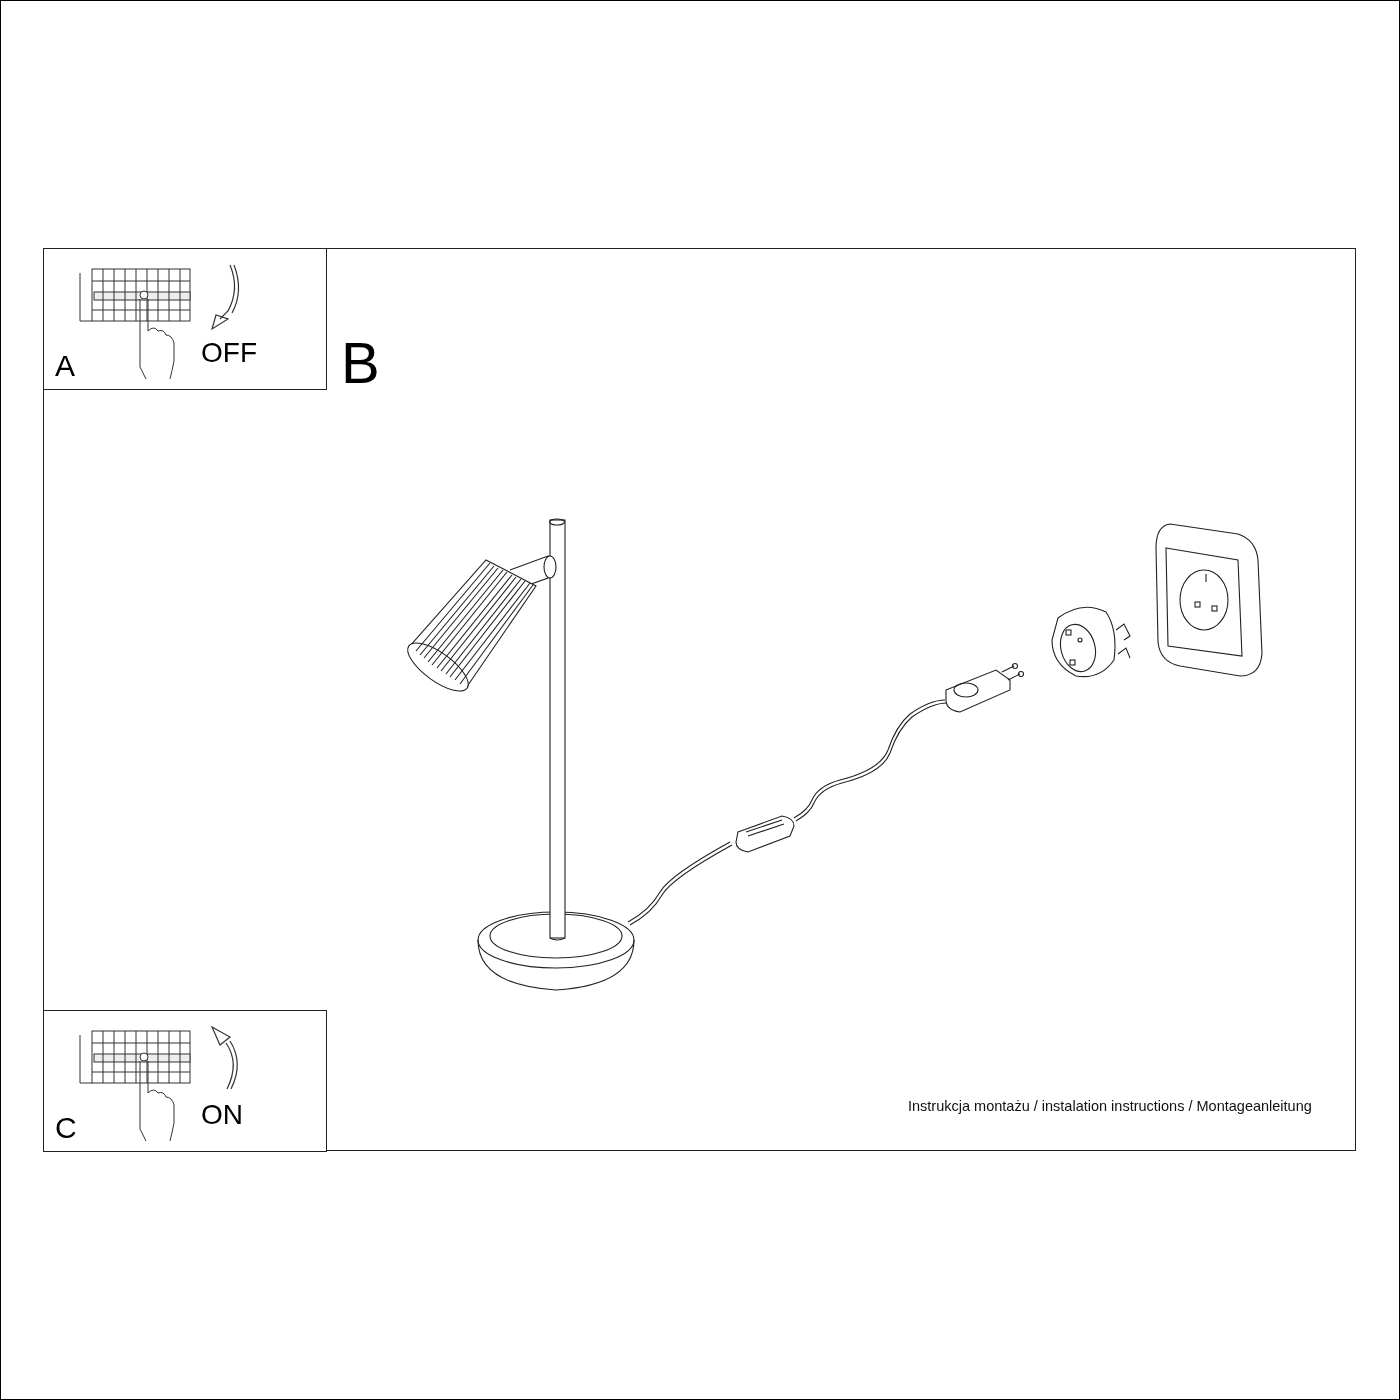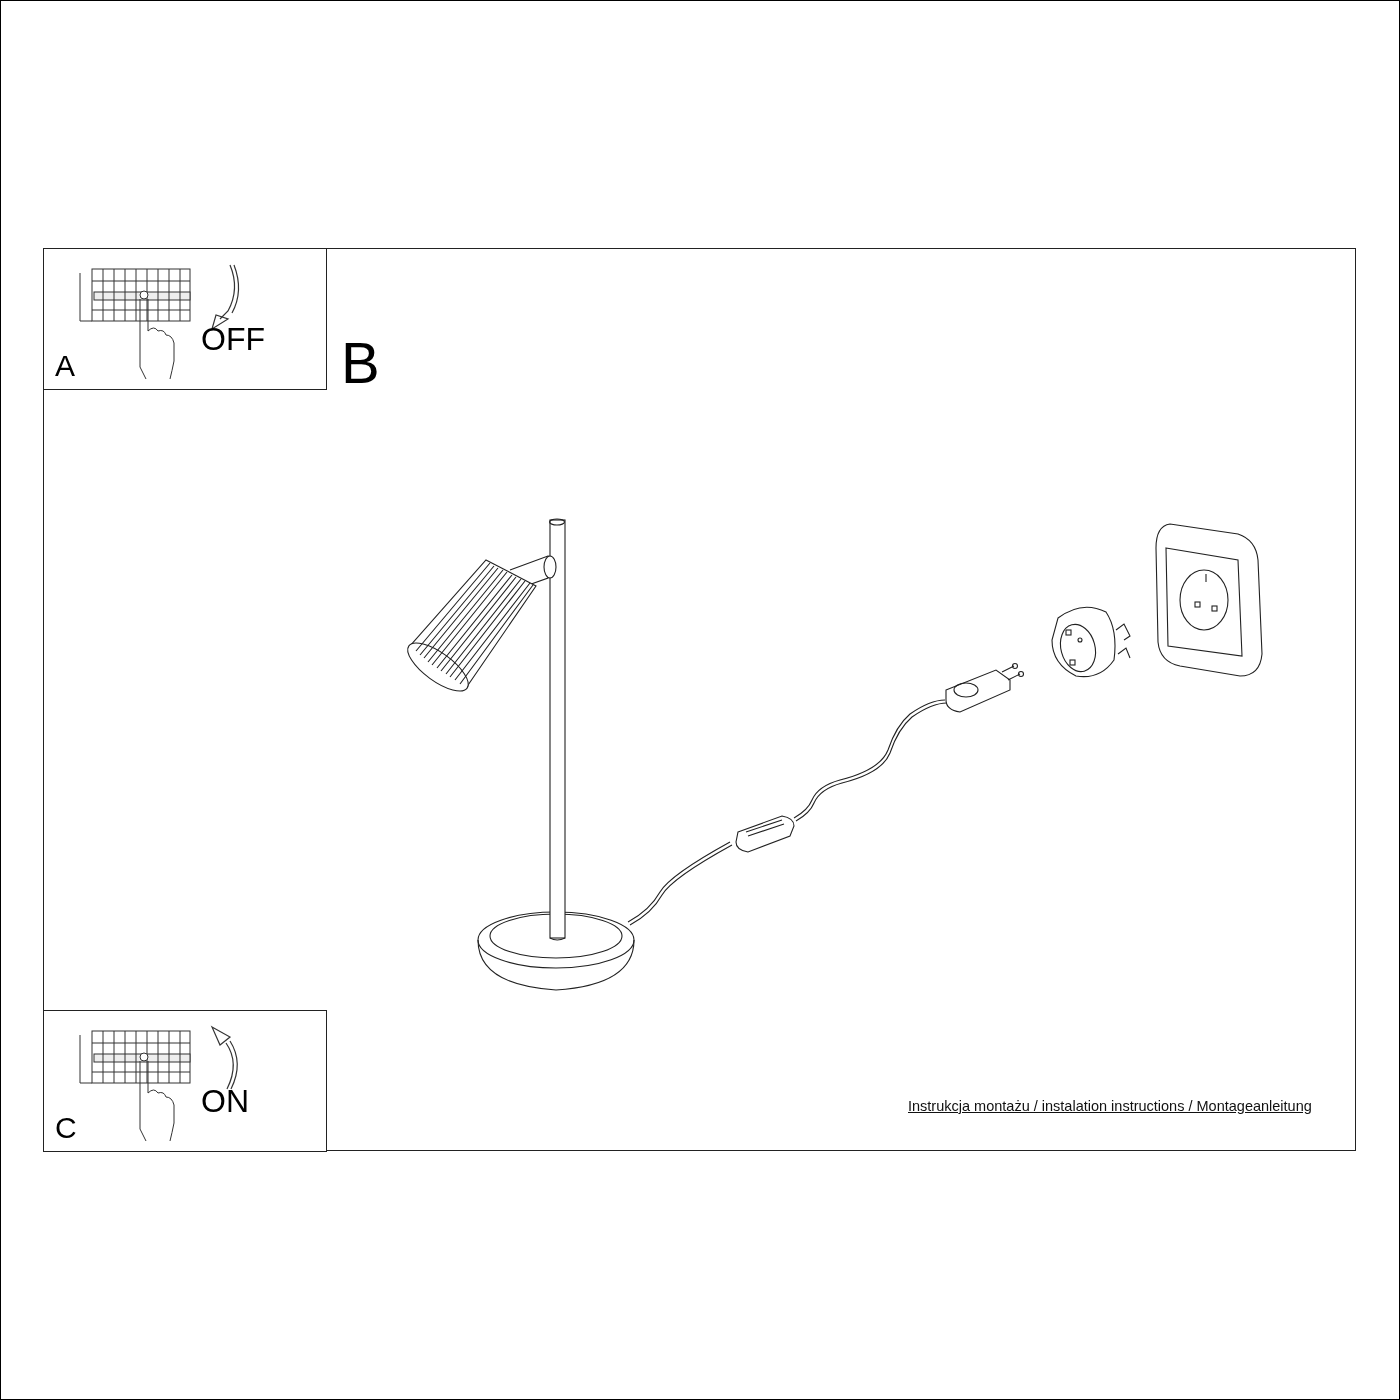--- a/index.html
+++ b/index.html
@@ -3,24 +3,24 @@
 <meta charset="utf-8">
 <style>
   html,body{margin:0;padding:0;background:#fff;}
   body{width:1400px;height:1400px;position:relative;overflow:hidden;font-family:"Liberation Sans",sans-serif;color:#000;}
   .page{position:absolute;left:0;top:0;width:1398px;height:1398px;border:1px solid #000;box-sizing:content-box;}
   .frame{position:absolute;left:43px;top:248px;width:1313px;height:903px;border:1.5px solid #222;box-sizing:border-box;}
   .panel{position:absolute;left:43px;width:284px;height:142px;border:1.5px solid #222;box-sizing:border-box;background:#fff;}
   .panel.a{top:248px;}
   .panel.c{top:1010px;}
   .panel .letter{position:absolute;left:11px;bottom:8px;font-size:30px;line-height:1;}
-  .panel .state{position:absolute;left:157px;top:74px;font-size:32px;line-height:1;}
+  .panel .state{position:absolute;left:157px;top:90px;font-size:28px;line-height:1;}
   .panel svg{position:absolute;left:0;top:0;}
   .b-label{position:absolute;left:341px;top:334px;font-size:58px;line-height:1;}
-  .caption{position:absolute;left:908px;top:1096px;font-size:14.5px;line-height:21px;color:#111;text-decoration:underline;}
+  .caption{position:absolute;left:908px;top:1096px;font-size:14.5px;line-height:21px;color:#111;}
   .illus{position:absolute;left:0;top:0;}
 </style>
 </head>
 <body>
 
 <div class="page"></div>
 <div class="frame"></div>
 
 <div class="panel a">
   <svg width="284" height="142">

